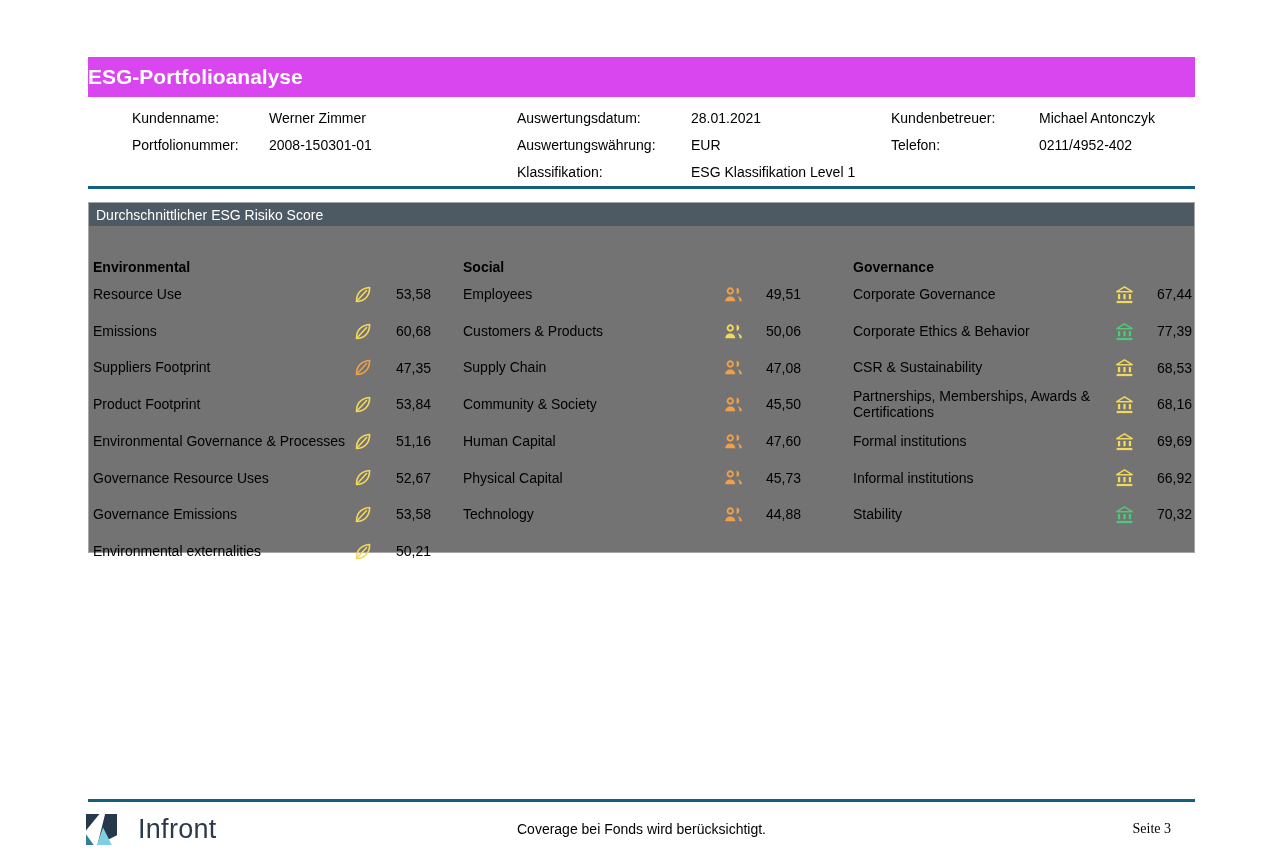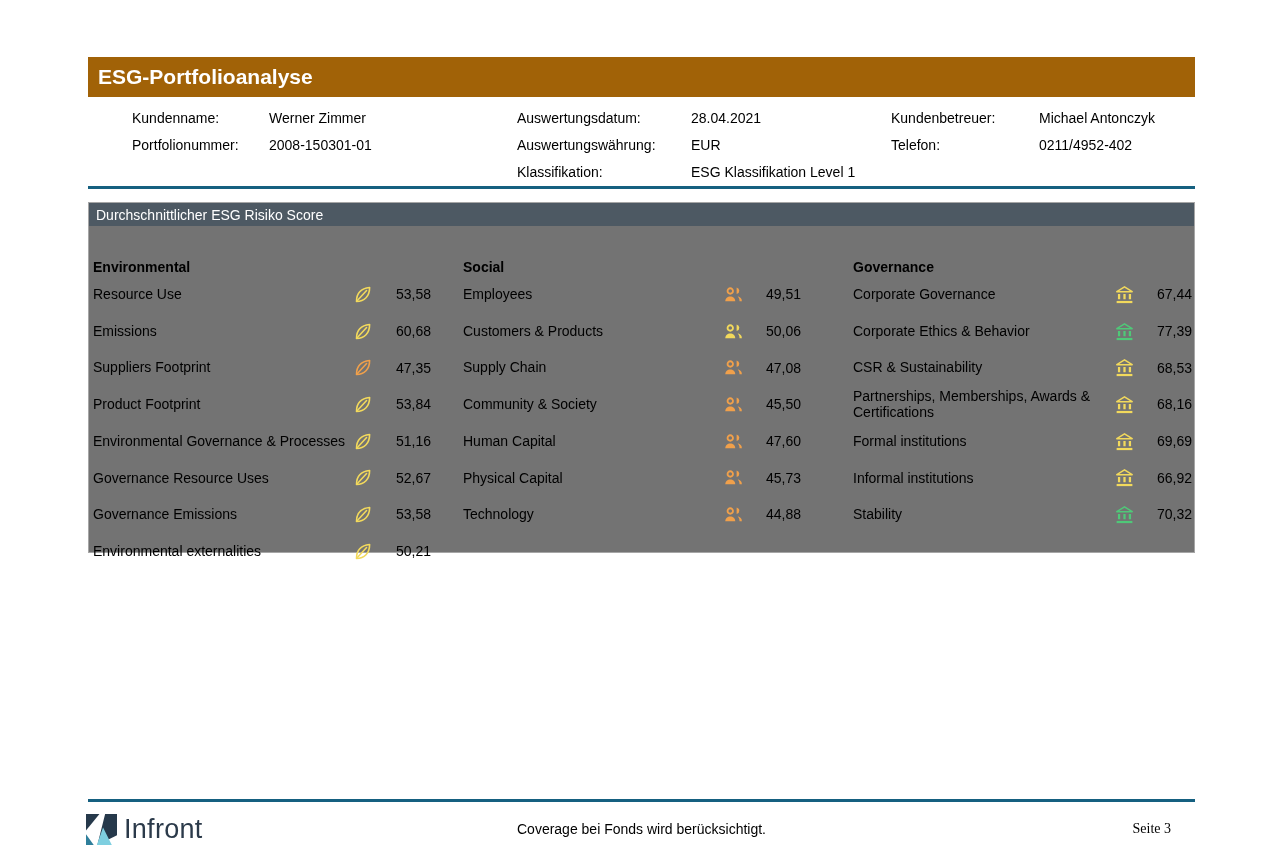--- a/index.html
+++ b/index.html
@@ -3,22 +3,22 @@
 <meta charset="utf-8">
 <style>
   html,body{margin:0;padding:0;}
   body{
     width:1286px;height:866px;background:#ffffff;
     font-family:"Liberation Sans", sans-serif;color:#000;
     position:relative;overflow:hidden;
   }
   .title-bar{
     position:absolute;left:88px;top:57px;width:1107px;height:40px;
-    background:#a16207;color:#fff;display:flex;align-items:center;
-    font-size:21px;font-weight:bold;padding-left:10px;box-sizing:border-box;
+    background:#d946ef;color:#fff;display:flex;align-items:center;
+    font-size:21px;font-weight:bold;box-sizing:border-box;
   }
   .info-block{position:absolute;left:88px;top:97px;width:1107px;height:89px;font-size:14px;}
   .info-block span{position:absolute;white-space:nowrap;line-height:18px;margin-left:36px;}
   .il1{left:8px;}   .iv1{left:145px;}
   .il2{left:393px;} .iv2{left:567px;}
   .il3{left:767px;} .iv3{left:915px;}
   .ir1{top:12px;} .ir2{top:39px;} .ir3{top:66px;}
   .rule-top{position:absolute;left:88px;top:186px;width:1107px;height:3px;background:#156080;}
   .score-table{
     position:absolute;left:88px;top:202px;width:1105px;
@@ -37,21 +37,21 @@
   .row{display:flex;align-items:center;height:36.7px;}
   .lbl{flex:1;padding-right:6px;line-height:16.5px;}
   .icon{width:21px;height:21px;flex:0 0 21px;margin-right:9px;}
   .val{width:48px;text-align:right;white-space:nowrap;}
   .yellow{color:#f2d95c;}
   .orange{color:#f0a04b;}
   .green{color:#4fc878;}
   .rule-footer{position:absolute;left:88px;top:799px;width:1107px;height:3px;background:#156080;}
   .footer-logo{position:absolute;left:86px;top:814px;display:flex;align-items:center;}
   .footer-logo svg{width:31px;height:31px;}
-  .logo-text{font-size:27px;color:#2b3a4a;margin-left:7px;letter-spacing:0.3px;line-height:31px;}
+  .logo-text{font-size:27px;color:#2b3a4a;margin-left:21px;letter-spacing:0.3px;line-height:31px;}
   .footer-note{position:absolute;left:88px;top:821px;width:1107px;text-align:center;font-size:14px;}
   .footer-page{position:absolute;left:88px;top:821px;width:1083px;text-align:right;font-size:14px;font-family:Liberation Serif, serif;}
   .svg-defs{position:absolute;width:0;height:0;overflow:hidden;}
 </style>
 </head>
 <body>
 
 <svg class="svg-defs" aria-hidden="true">
   <defs>
     <symbol id="sym-leaf" viewBox="0 0 24 24">
@@ -81,21 +81,21 @@
 <div class="title-bar">
   <span>ESG-Portfolioanalyse</span>
 </div>
 
 <div class="info-block">
   <span class="ir1 il1">Kundenname:</span>
   <span class="ir1 iv1">Werner Zimmer</span>
   <span class="ir2 il1">Portfolionummer:</span>
   <span class="ir2 iv1">2008-150301-01</span>
   <span class="ir1 il2">Auswertungsdatum:</span>
-  <span class="ir1 iv2">28.04.2021</span>
+  <span class="ir1 iv2">28.01.2021</span>
   <span class="ir2 il2">Auswertungswährung:</span>
   <span class="ir2 iv2">EUR</span>
   <span class="ir3 il2">Klassifikation:</span>
   <span class="ir3 iv2">ESG Klassifikation Level 1</span>
   <span class="ir1 il3">Kundenbetreuer:</span>
   <span class="ir1 iv3">Michael Antonczyk</span>
   <span class="ir2 il3">Telefon:</span>
   <span class="ir2 iv3">0211/4952-402</span>
 </div>
 

